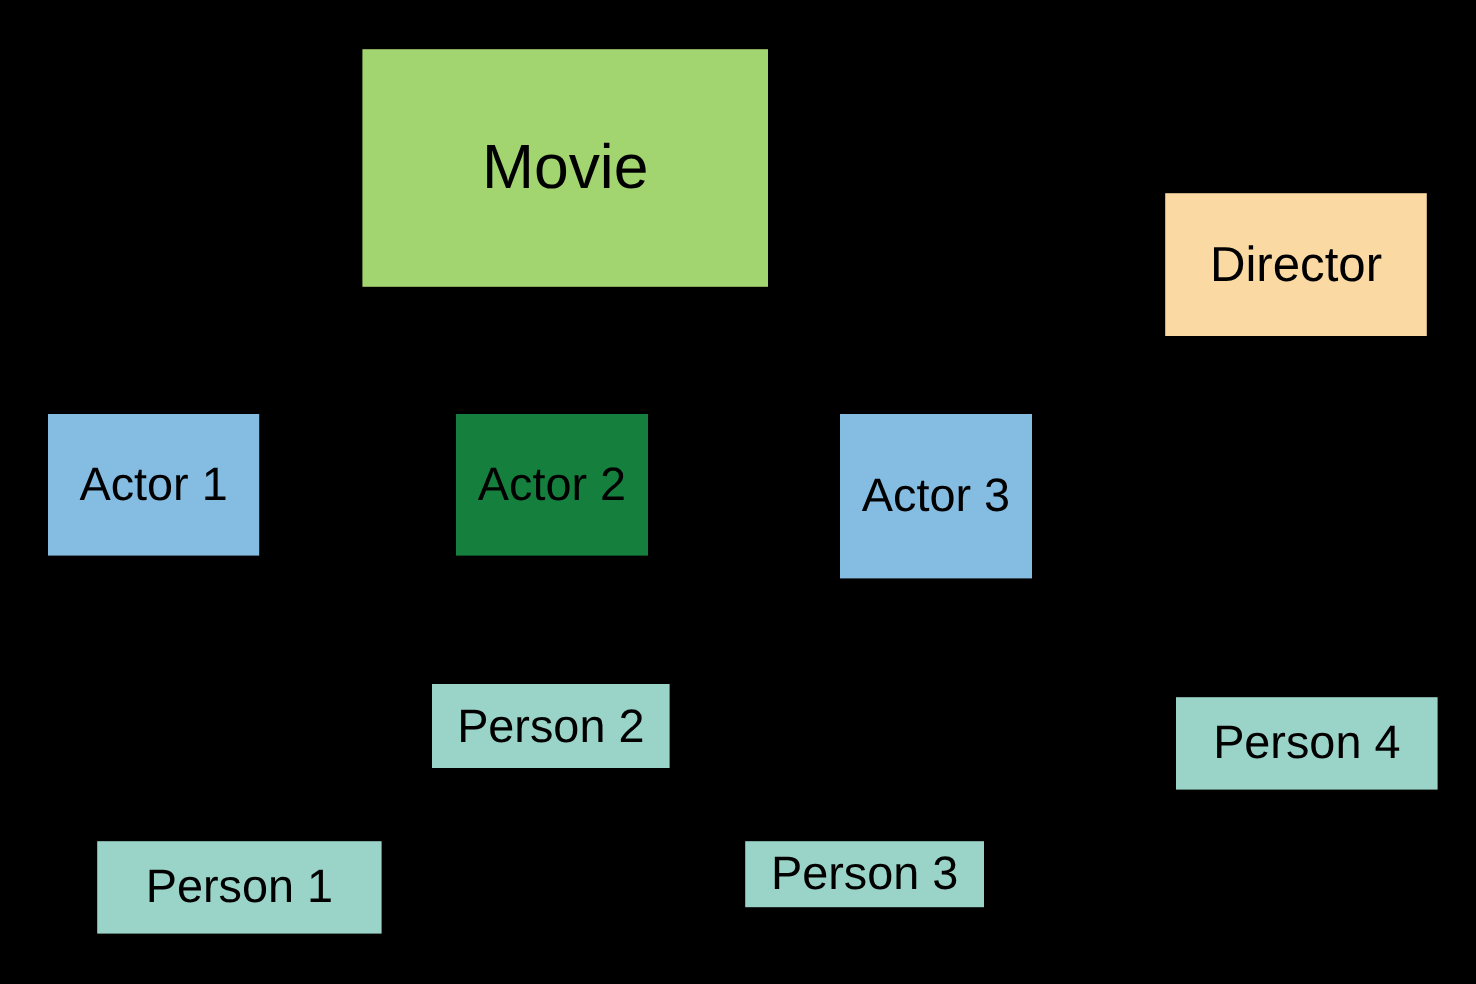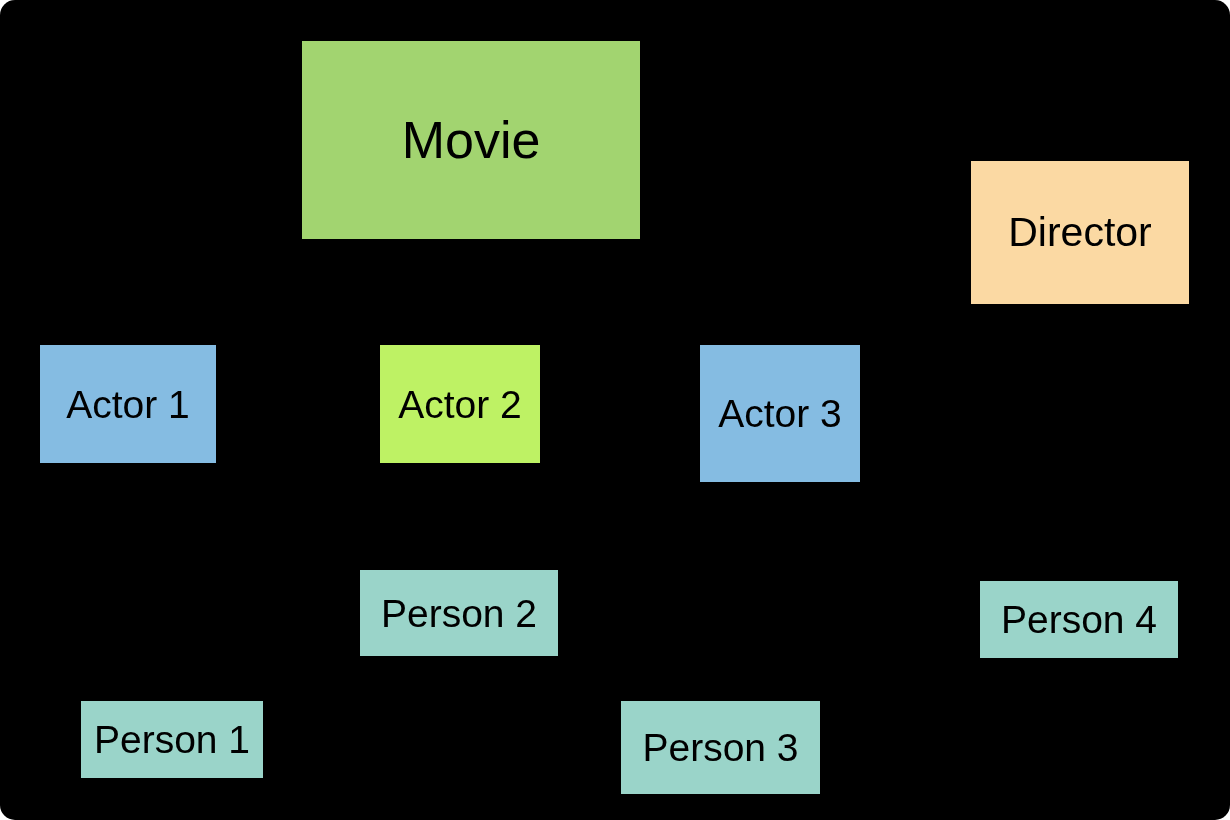--- a/index.html
+++ b/index.html
@@ -8,21 +8,20 @@
   }
   body {
     font-family: "Liberation Sans", "DejaVu Sans", sans-serif;
   }
   .canvas {
     position: relative;
     width: 1230px;
     height: 820px;
     overflow: hidden;
     background: #000000;
-    border-radius: 15px;
   }
   .node {
     position: absolute;
     display: flex;
     align-items: center;
     justify-content: center;
     box-sizing: border-box;
   }
   .node .label {
     color: #000000;
@@ -32,45 +31,45 @@
 </style>
 </head>
 <body>
 
 <div class="canvas" style="background: rgb(0, 0, 0);">
 
   <div class="node" style="left: 302px; top: 41px; width: 338px; height: 198px; background: rgb(162, 212, 112); font-size: 52px;">
     <span class="label" style="color: rgb(0, 0, 0);">Movie</span>
   </div>
 
-  <div class="node" style="left: 971px; top: 161px; width: 218px; height: 143px; background: rgb(251, 217, 163); font-size: 41px;">
+  <div class="node" style="left: 971px; top: 161px; width: 218px; height: 119px; background: rgb(251, 217, 163); font-size: 41px;">
     <span class="label" style="color: rgb(0, 0, 0);">Director</span>
   </div>
 
   <div class="node" style="left: 40px; top: 345px; width: 176px; height: 118px; background: rgb(133, 188, 226); font-size: 39px;">
     <span class="label" style="color: rgb(0, 0, 0);">Actor 1</span>
   </div>
 
-  <div class="node" style="left: 380px; top: 345px; width: 160px; height: 118px; background: #bef264; font-size: 39px;">
+  <div class="node" style="left: 380px; top: 345px; width: 160px; height: 118px; background: #15803d; font-size: 39px;">
     <span class="label" style="color: rgb(0, 0, 0);">Actor 2</span>
   </div>
 
   <div class="node" style="left: 700px; top: 345px; width: 160px; height: 137px; background: rgb(133, 188, 226); font-size: 39px;">
     <span class="label" style="color: rgb(0, 0, 0);">Actor 3</span>
   </div>
 
-  <div class="node" style="left: 81px; top: 701px; width: 182px; height: 77px; background: rgb(154, 212, 201); font-size: 39px;">
+  <div class="node" style="left: 81px; top: 701px; width: 237px; height: 77px; background: rgb(154, 212, 201); font-size: 39px;">
     <span class="label" style="color: rgb(0, 0, 0);">Person 1</span>
   </div>
 
-  <div class="node" style="left: 360px; top: 570px; width: 198px; height: 86px; background: rgb(154, 212, 201); font-size: 39px;">
+  <div class="node" style="left: 360px; top: 570px; width: 198px; height: 70px; background: rgb(154, 212, 201); font-size: 39px;">
     <span class="label" style="color: rgb(0, 0, 0);">Person 2</span>
   </div>
 
-  <div class="node" style="left: 621px; top: 701px; width: 199px; height: 93px; background: rgb(154, 212, 201); font-size: 39px;">
+  <div class="node" style="left: 621px; top: 701px; width: 199px; height: 55px; background: rgb(154, 212, 201); font-size: 39px;">
     <span class="label" style="color: rgb(0, 0, 0);">Person 3</span>
   </div>
 
-  <div class="node" style="left: 980px; top: 581px; width: 198px; height: 77px; background: rgb(154, 212, 201); font-size: 39px;">
+  <div class="node" style="left: 980px; top: 581px; width: 218px; height: 77px; background: rgb(154, 212, 201); font-size: 39px;">
     <span class="label" style="color: rgb(0, 0, 0);">Person 4</span>
   </div>
 
 </div>
 
 </body></html>

